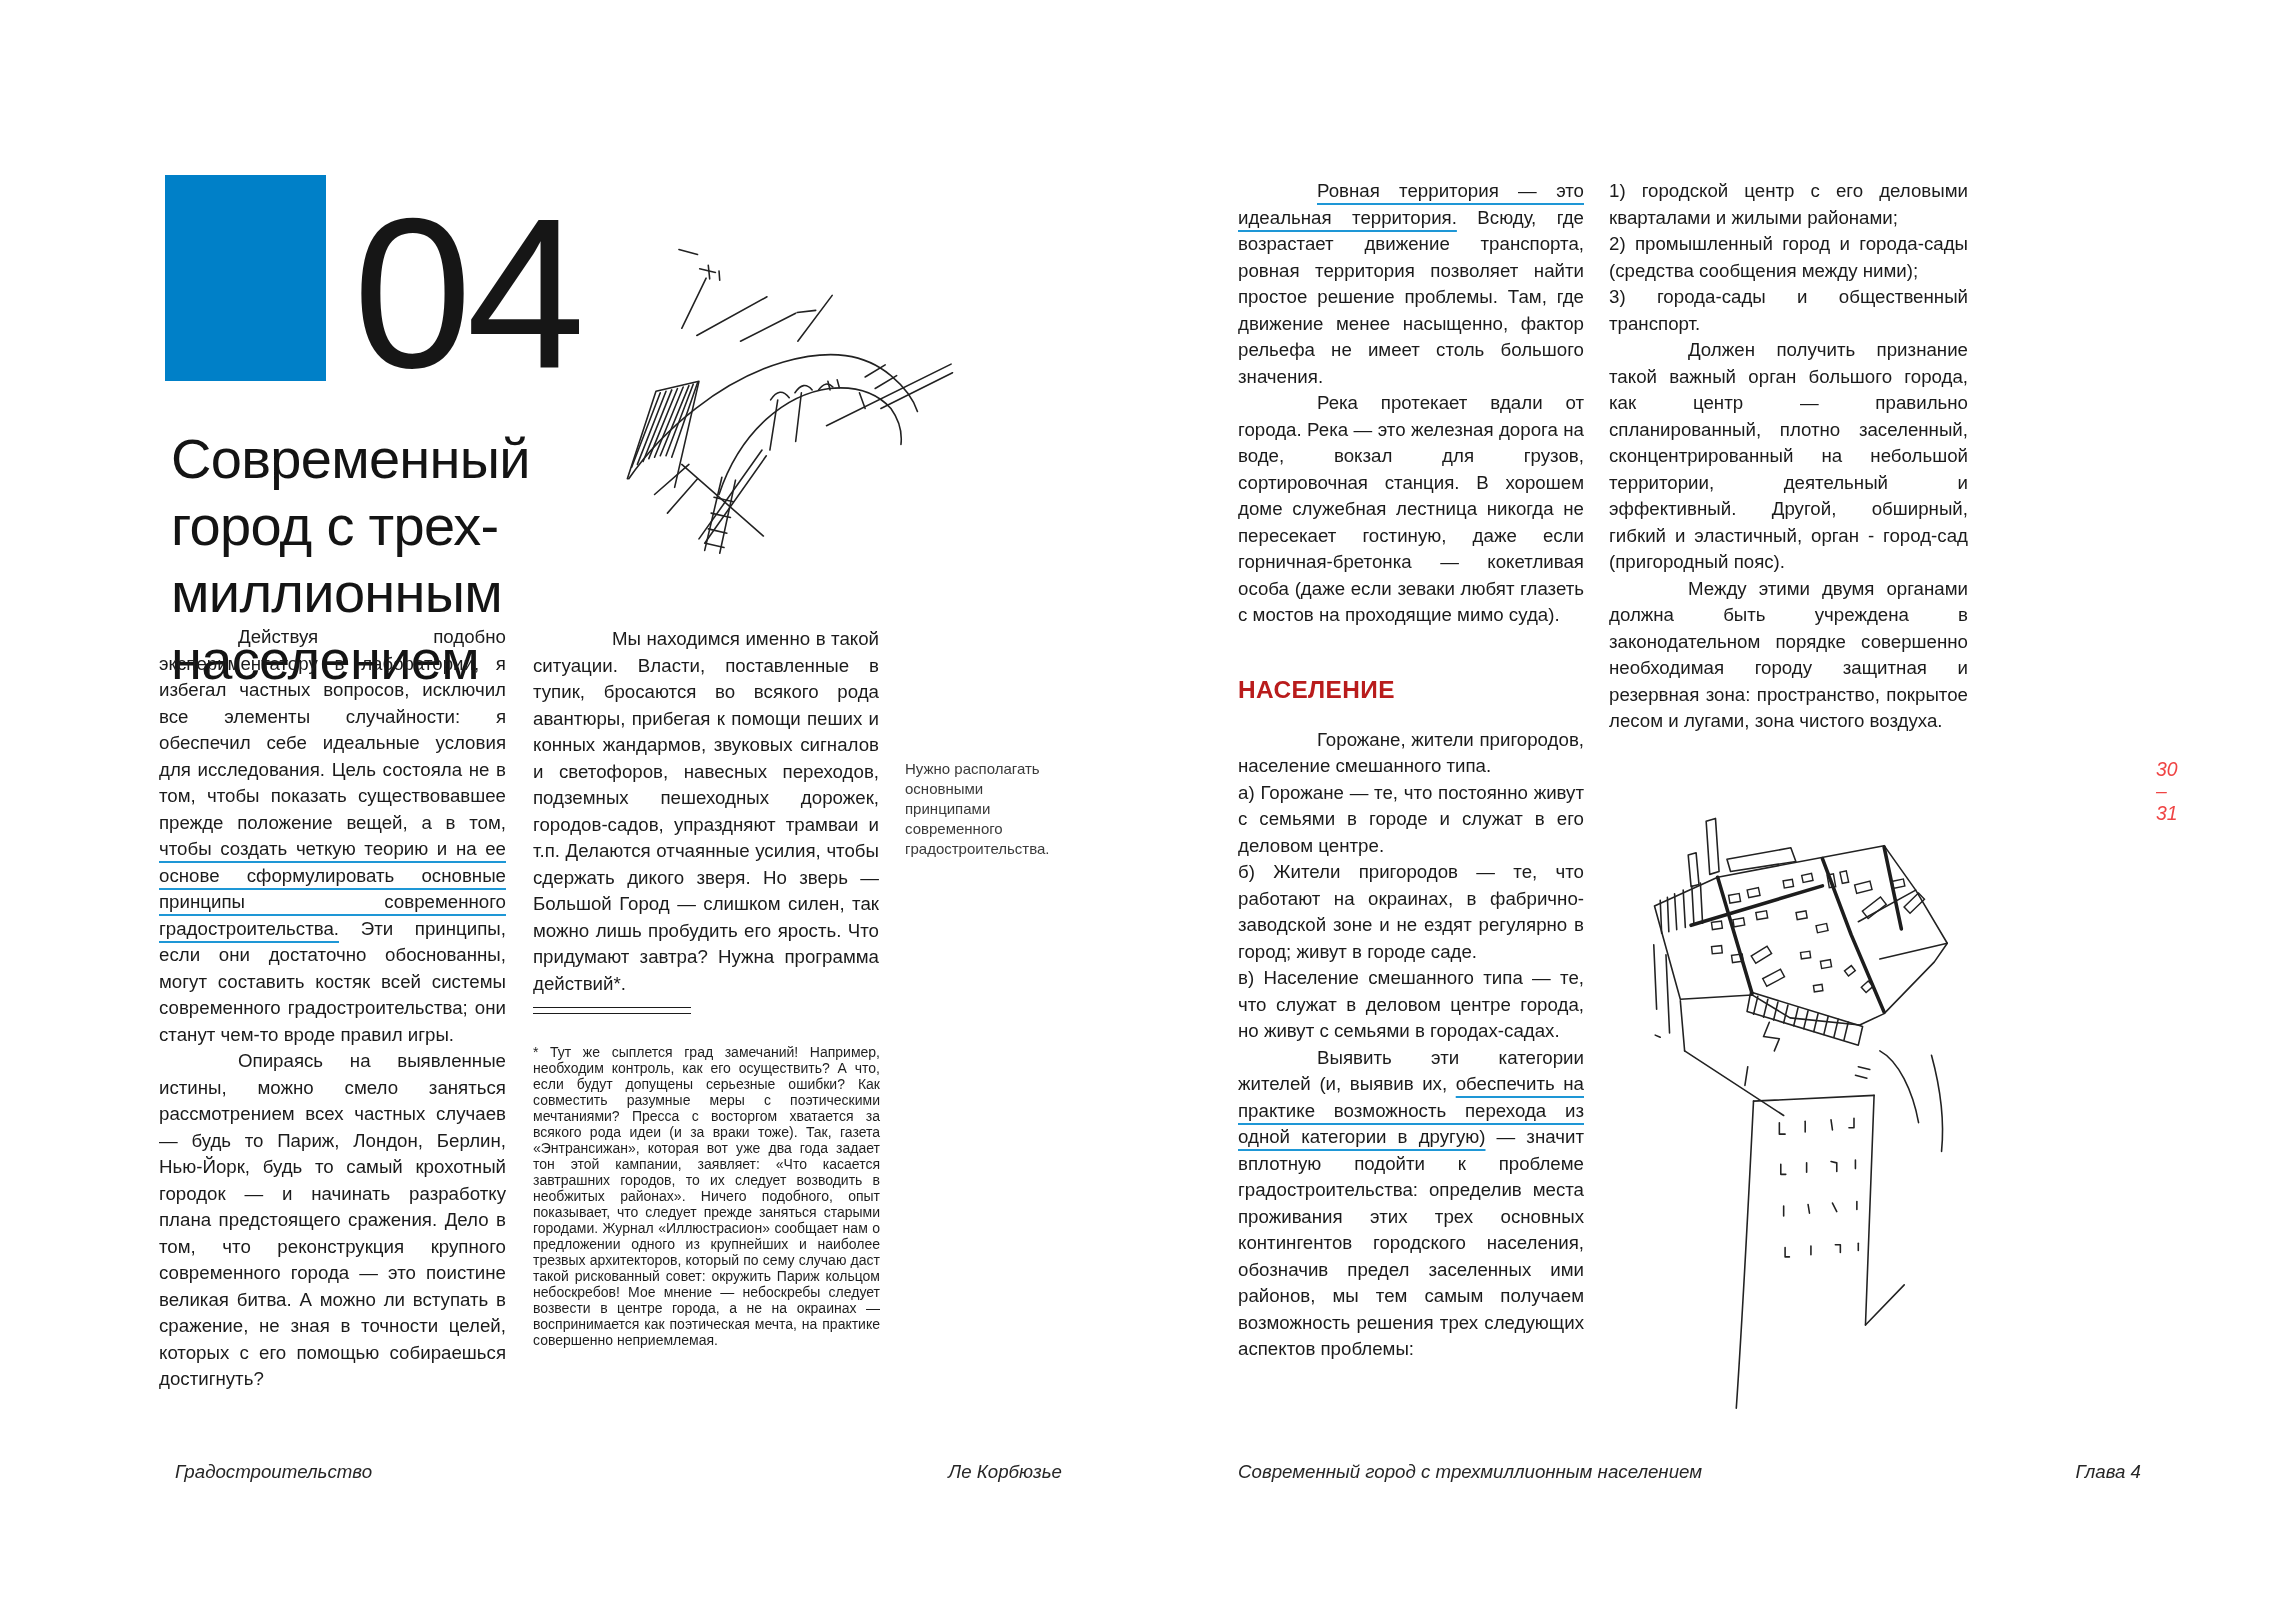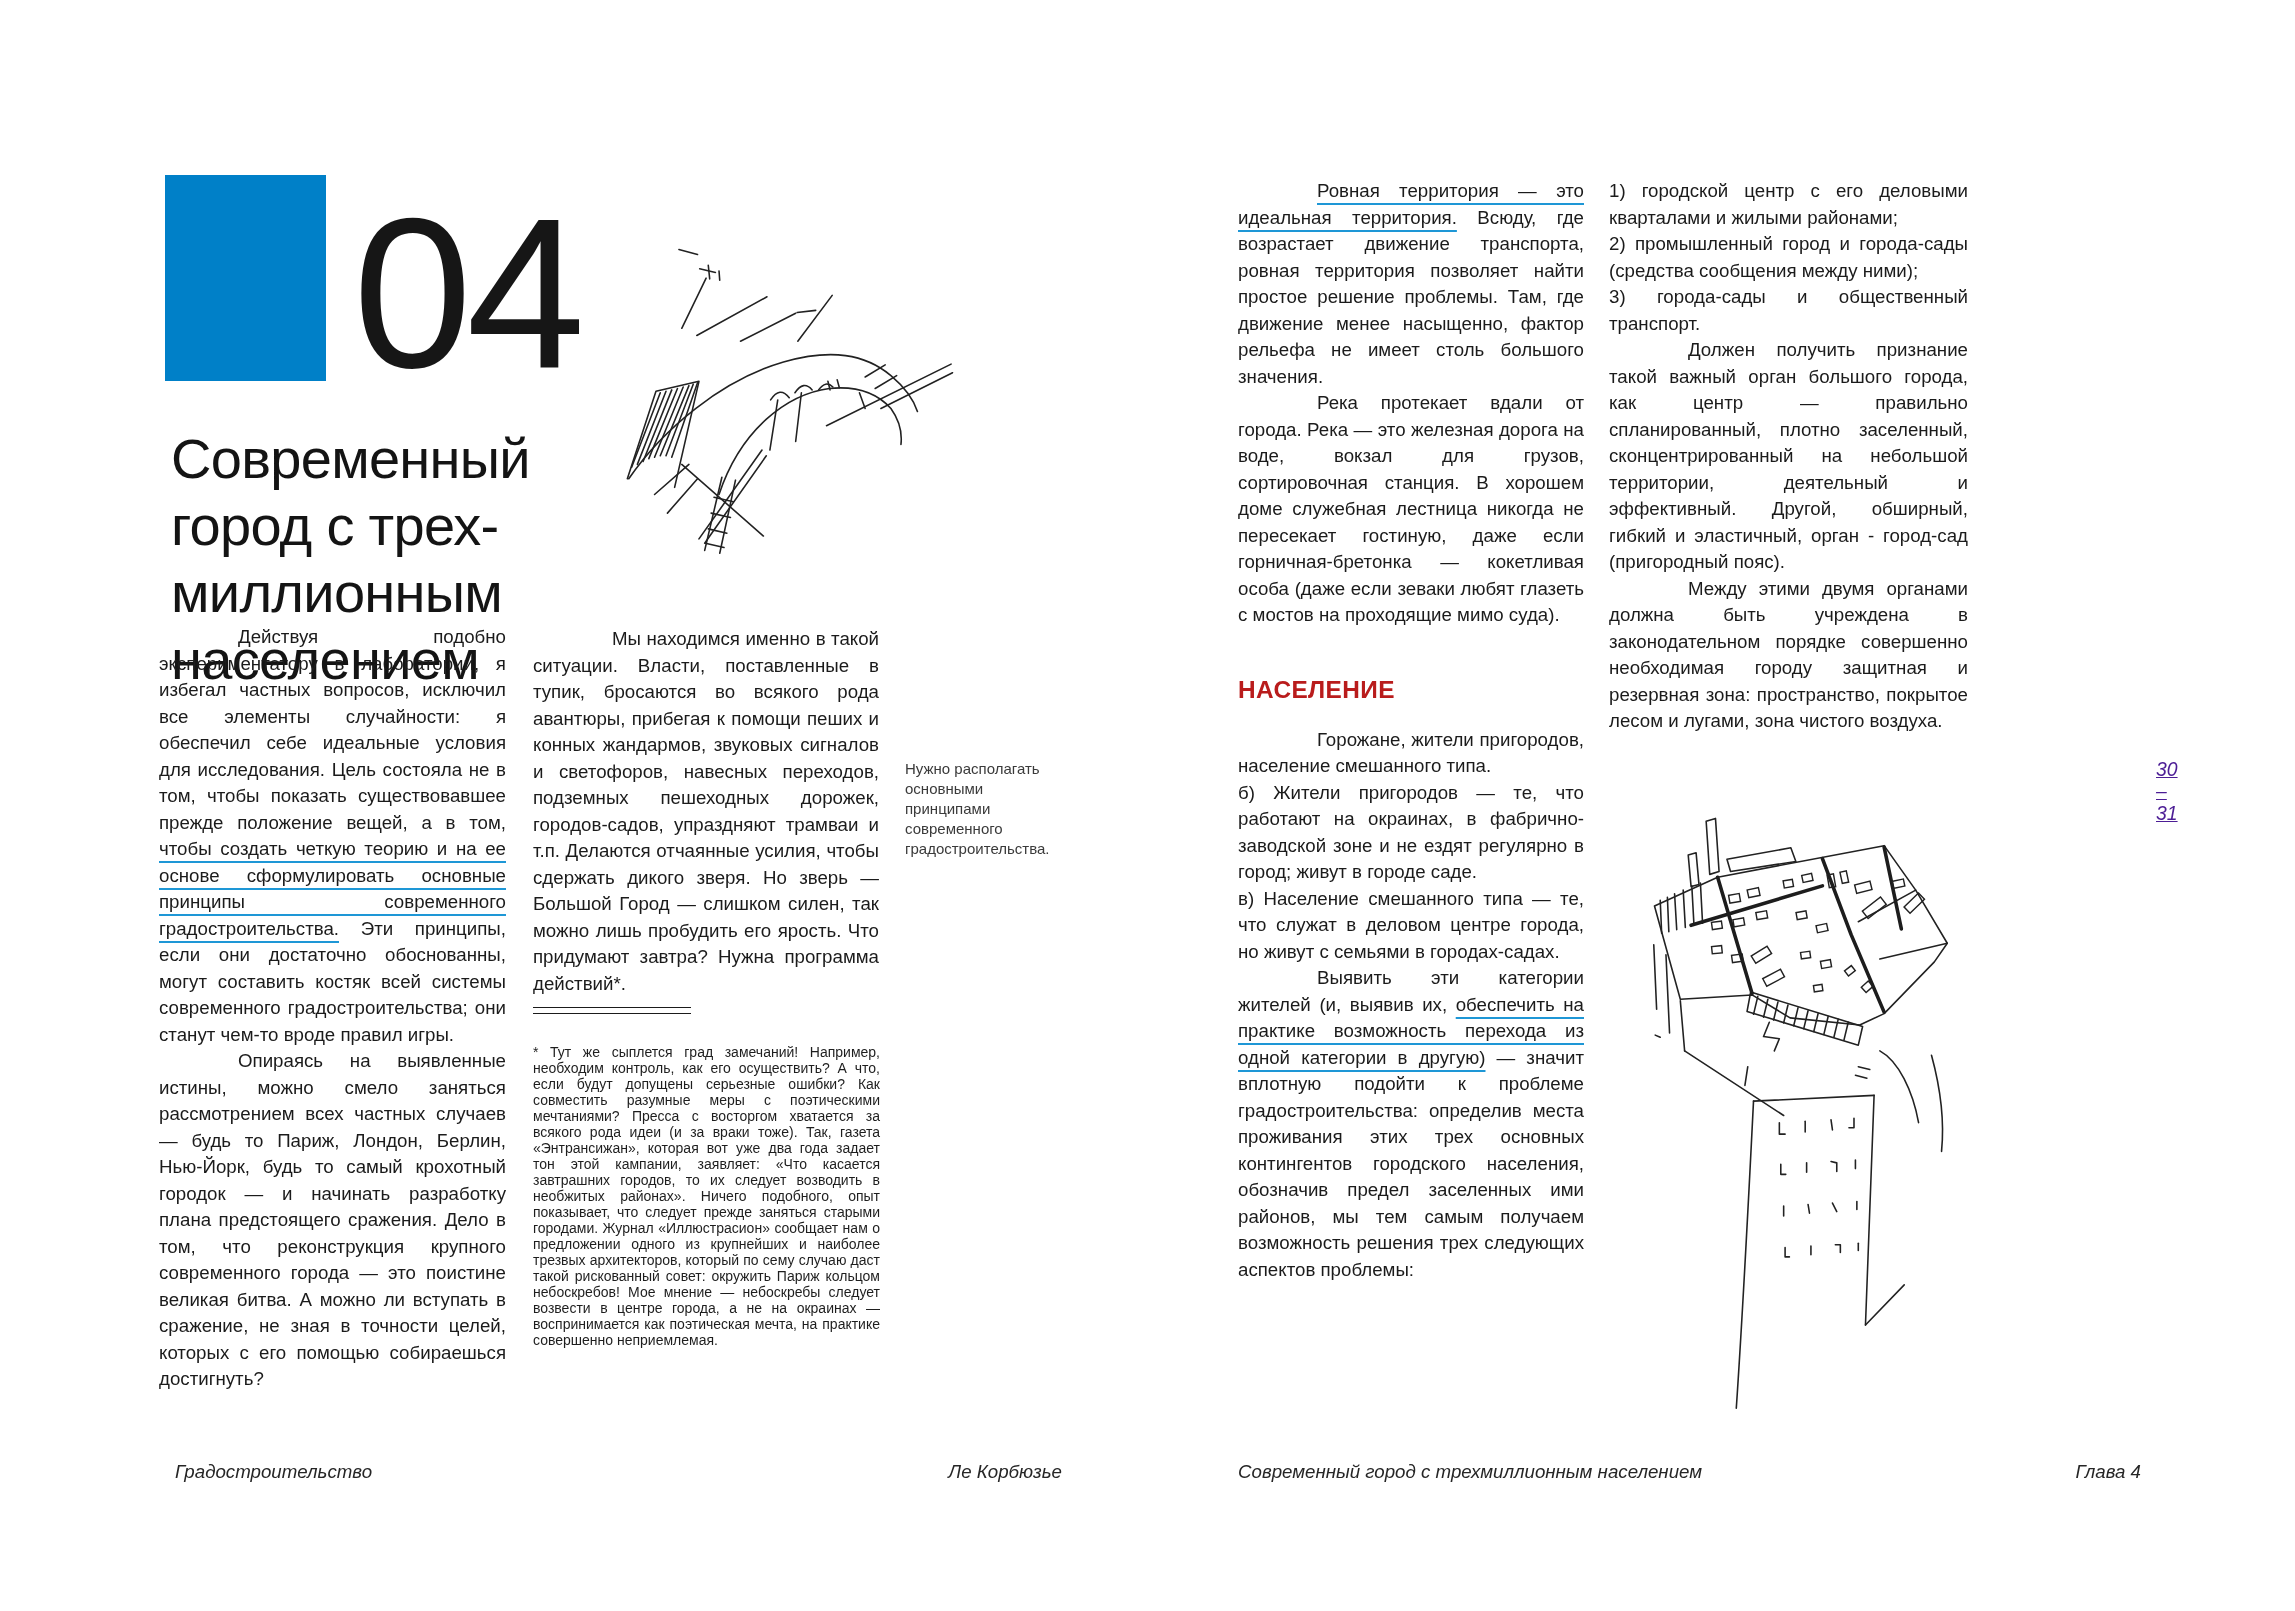--- a/index.html
+++ b/index.html
@@ -52,21 +52,21 @@
     position:absolute;left:533px;top:1044px;width:347px;
     font-size:14px;line-height:16px;text-align:justify;color:#1e1e1e;
   }
   .margin-note{
     position:absolute;left:905px;top:759px;width:161px;
     font-size:15px;line-height:20px;color:#3a3a3a;text-align:left;
   }
   
   .page-numbers{
     position:absolute;left:2156px;top:758px;font-style:italic;
-    font-size:19.4px;line-height:22px;color:#4c1d95;text-decoration:underline;
+    font-size:19.4px;line-height:22px;color:#ef4444;
   }
   
   .footer-item{
     position:absolute;top:1461px;font-style:italic;font-size:18.7px;line-height:21.5px;color:#262626;
   }
   #ft-book{left:175px;}
   #ft-author{right:1233px;}
   #ft-chapter-title{left:1238px;}
   #ft-chapter-no{right:154px;}
   
@@ -151,20 +151,21 @@
 <div class="footnote-rule"></div>
 <div class="footnote">* Тут же сыплется град замечаний! Например, необходим контроль, как его осуществить? А что, если будут допущены серьезные ошибки? Как совместить разумные меры с поэтическими мечтаниями? Пресса с восторгом хватается за всякого рода идеи (и за враки тоже). Так, газета «Энтрансижан», которая вот уже два года задает тон этой кампании, заявляет: «Что касается завтрашних городов, то их следует возводить в необжитых районах». Ничего подобного, опыт показывает, что следует прежде заняться старыми городами. Журнал «Иллюстрасион» сообщает нам о предложении одного из крупнейших и наиболее трезвых архитекторов, который по сему случаю даст такой рискованный совет: окружить Париж кольцом небоскребов! Мое мнение — небоскребы следует возвести в центре города, а не на окраинах — воспринимается как поэтическая мечта, на практике совершенно неприемлемая.</div>
 
 <div class="margin-note">Нужно располагать основными принципами современного градостроительства.</div>
 
 <div id="col-r1" class="col">
   <p class="ind"><span class="u">Ровная территория — это идеальная территория.</span><span> Всюду, где возрастает движение транспорта, ровная территория позволяет найти простое решение проблемы. Там, где движение менее насыщенно, фактор рельефа не имеет столь большого значения.</span></p>
   <p class="ind">Река протекает вдали от города. Река — это железная дорога на воде, вокзал для грузов, сортировочная станция. В хорошем доме служебная лестница никогда не пересекает гостиную, даже если горничная-бретонка — кокетливая особа (даже если зеваки любят глазеть с мостов на проходящие мимо суда).</p>
   <h2 class="section-heading">НАСЕЛЕНИЕ</h2>
   <p class="ind">Горожане, жители пригородов, население смешанного типа.</p>
+  <p>а) Горожане — те, что постоянно живут с семьями в городе и служат в его деловом центре.</p>
   <p>б) Жители пригородов — те, что работают на окраинах, в фабрично-заводской зоне и не ездят регулярно в город; живут в городе саде.</p>
   <p>в) Население смешанного типа — те, что служат в деловом центре города, но живут с семьями в городах-садах.</p>
   <p class="ind"><span>Выявить эти категории жителей (и, выявив их, </span><span class="u">обеспечить на практике возможность перехода из одной категории в другую)</span><span> — значит вплотную подойти к проблеме градостроительства: определив места проживания этих трех основных контингентов городского населения, обозначив предел заселенных ими районов, мы тем самым получаем возможность решения трех следующих аспектов проблемы:</span></p>
 </div>
 
 <div id="col-r2" class="col">
   <p>1) городской центр с его деловыми кварталами и жилыми районами;</p>
   <p>2) промышленный город и города-сады (средства сообщения между ними);</p>
   <p>3) города-сады и общественный транспорт.</p>
   <p class="ind">Должен получить признание такой важный орган большого города, как центр — правильно спланированный, плотно заселенный, сконцентрированный на небольшой территории, деятельный и эффективный. Другой, обширный, гибкий и эластичный, орган - город-сад (пригородный пояс).</p>

